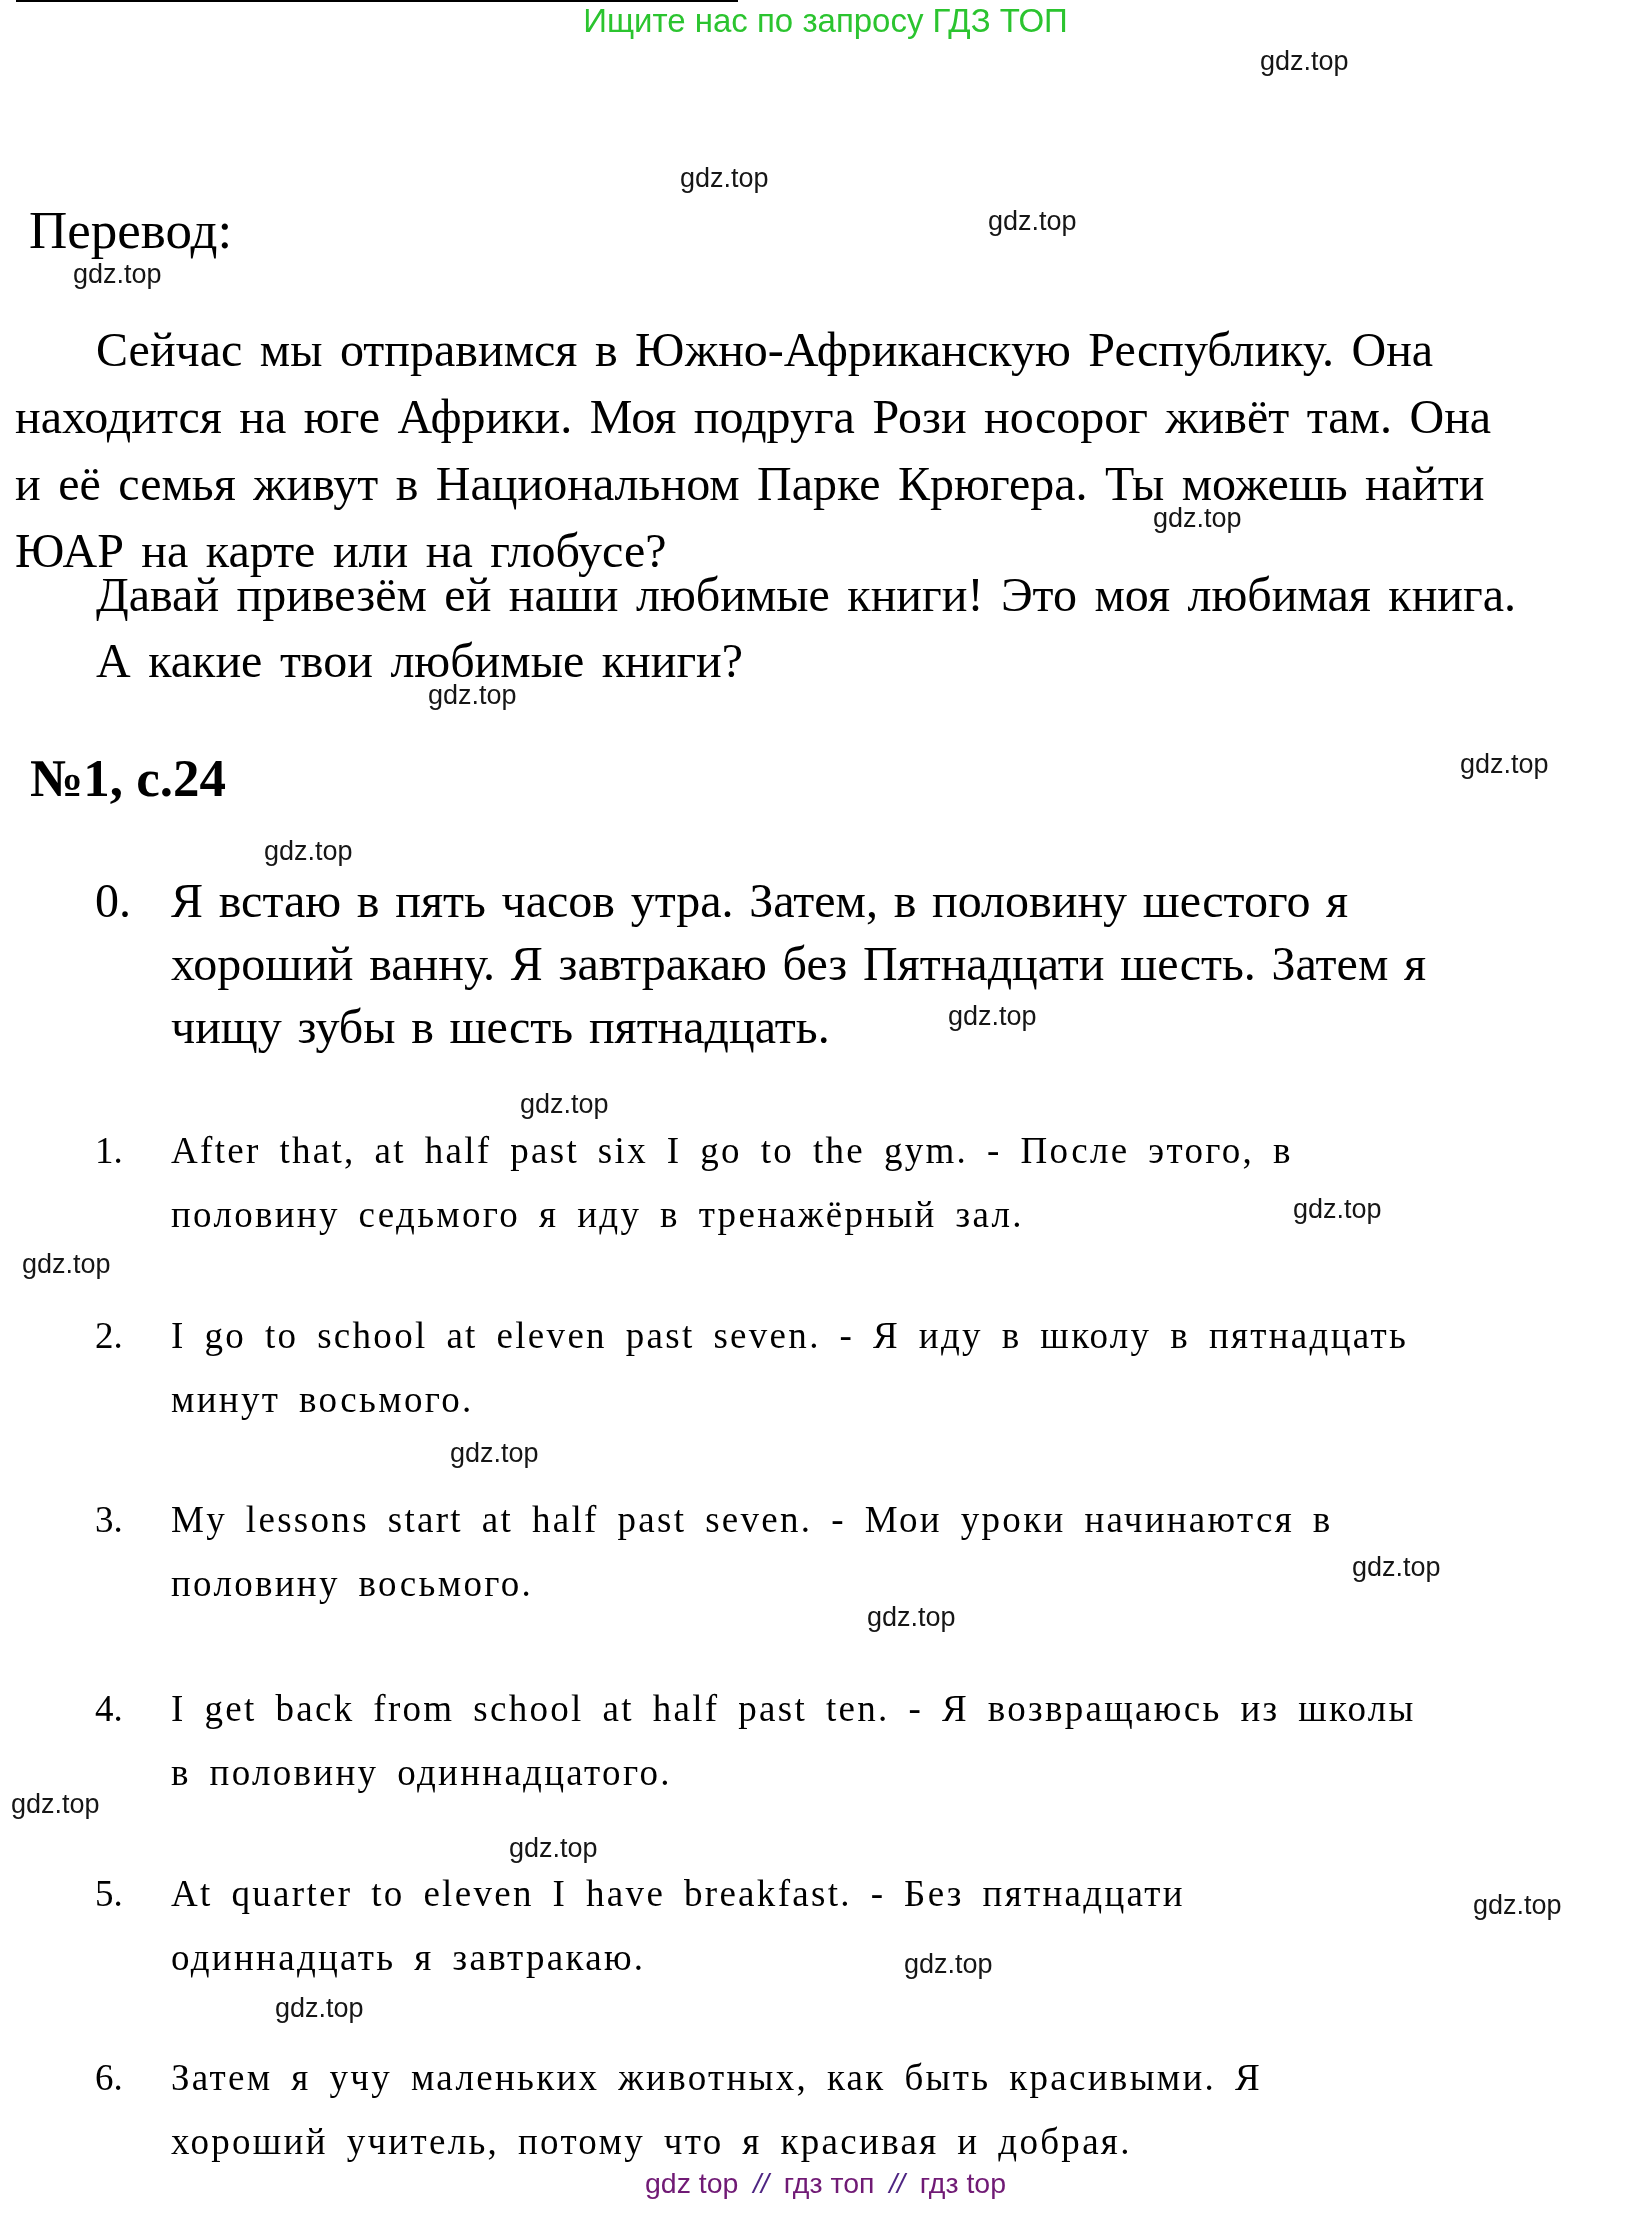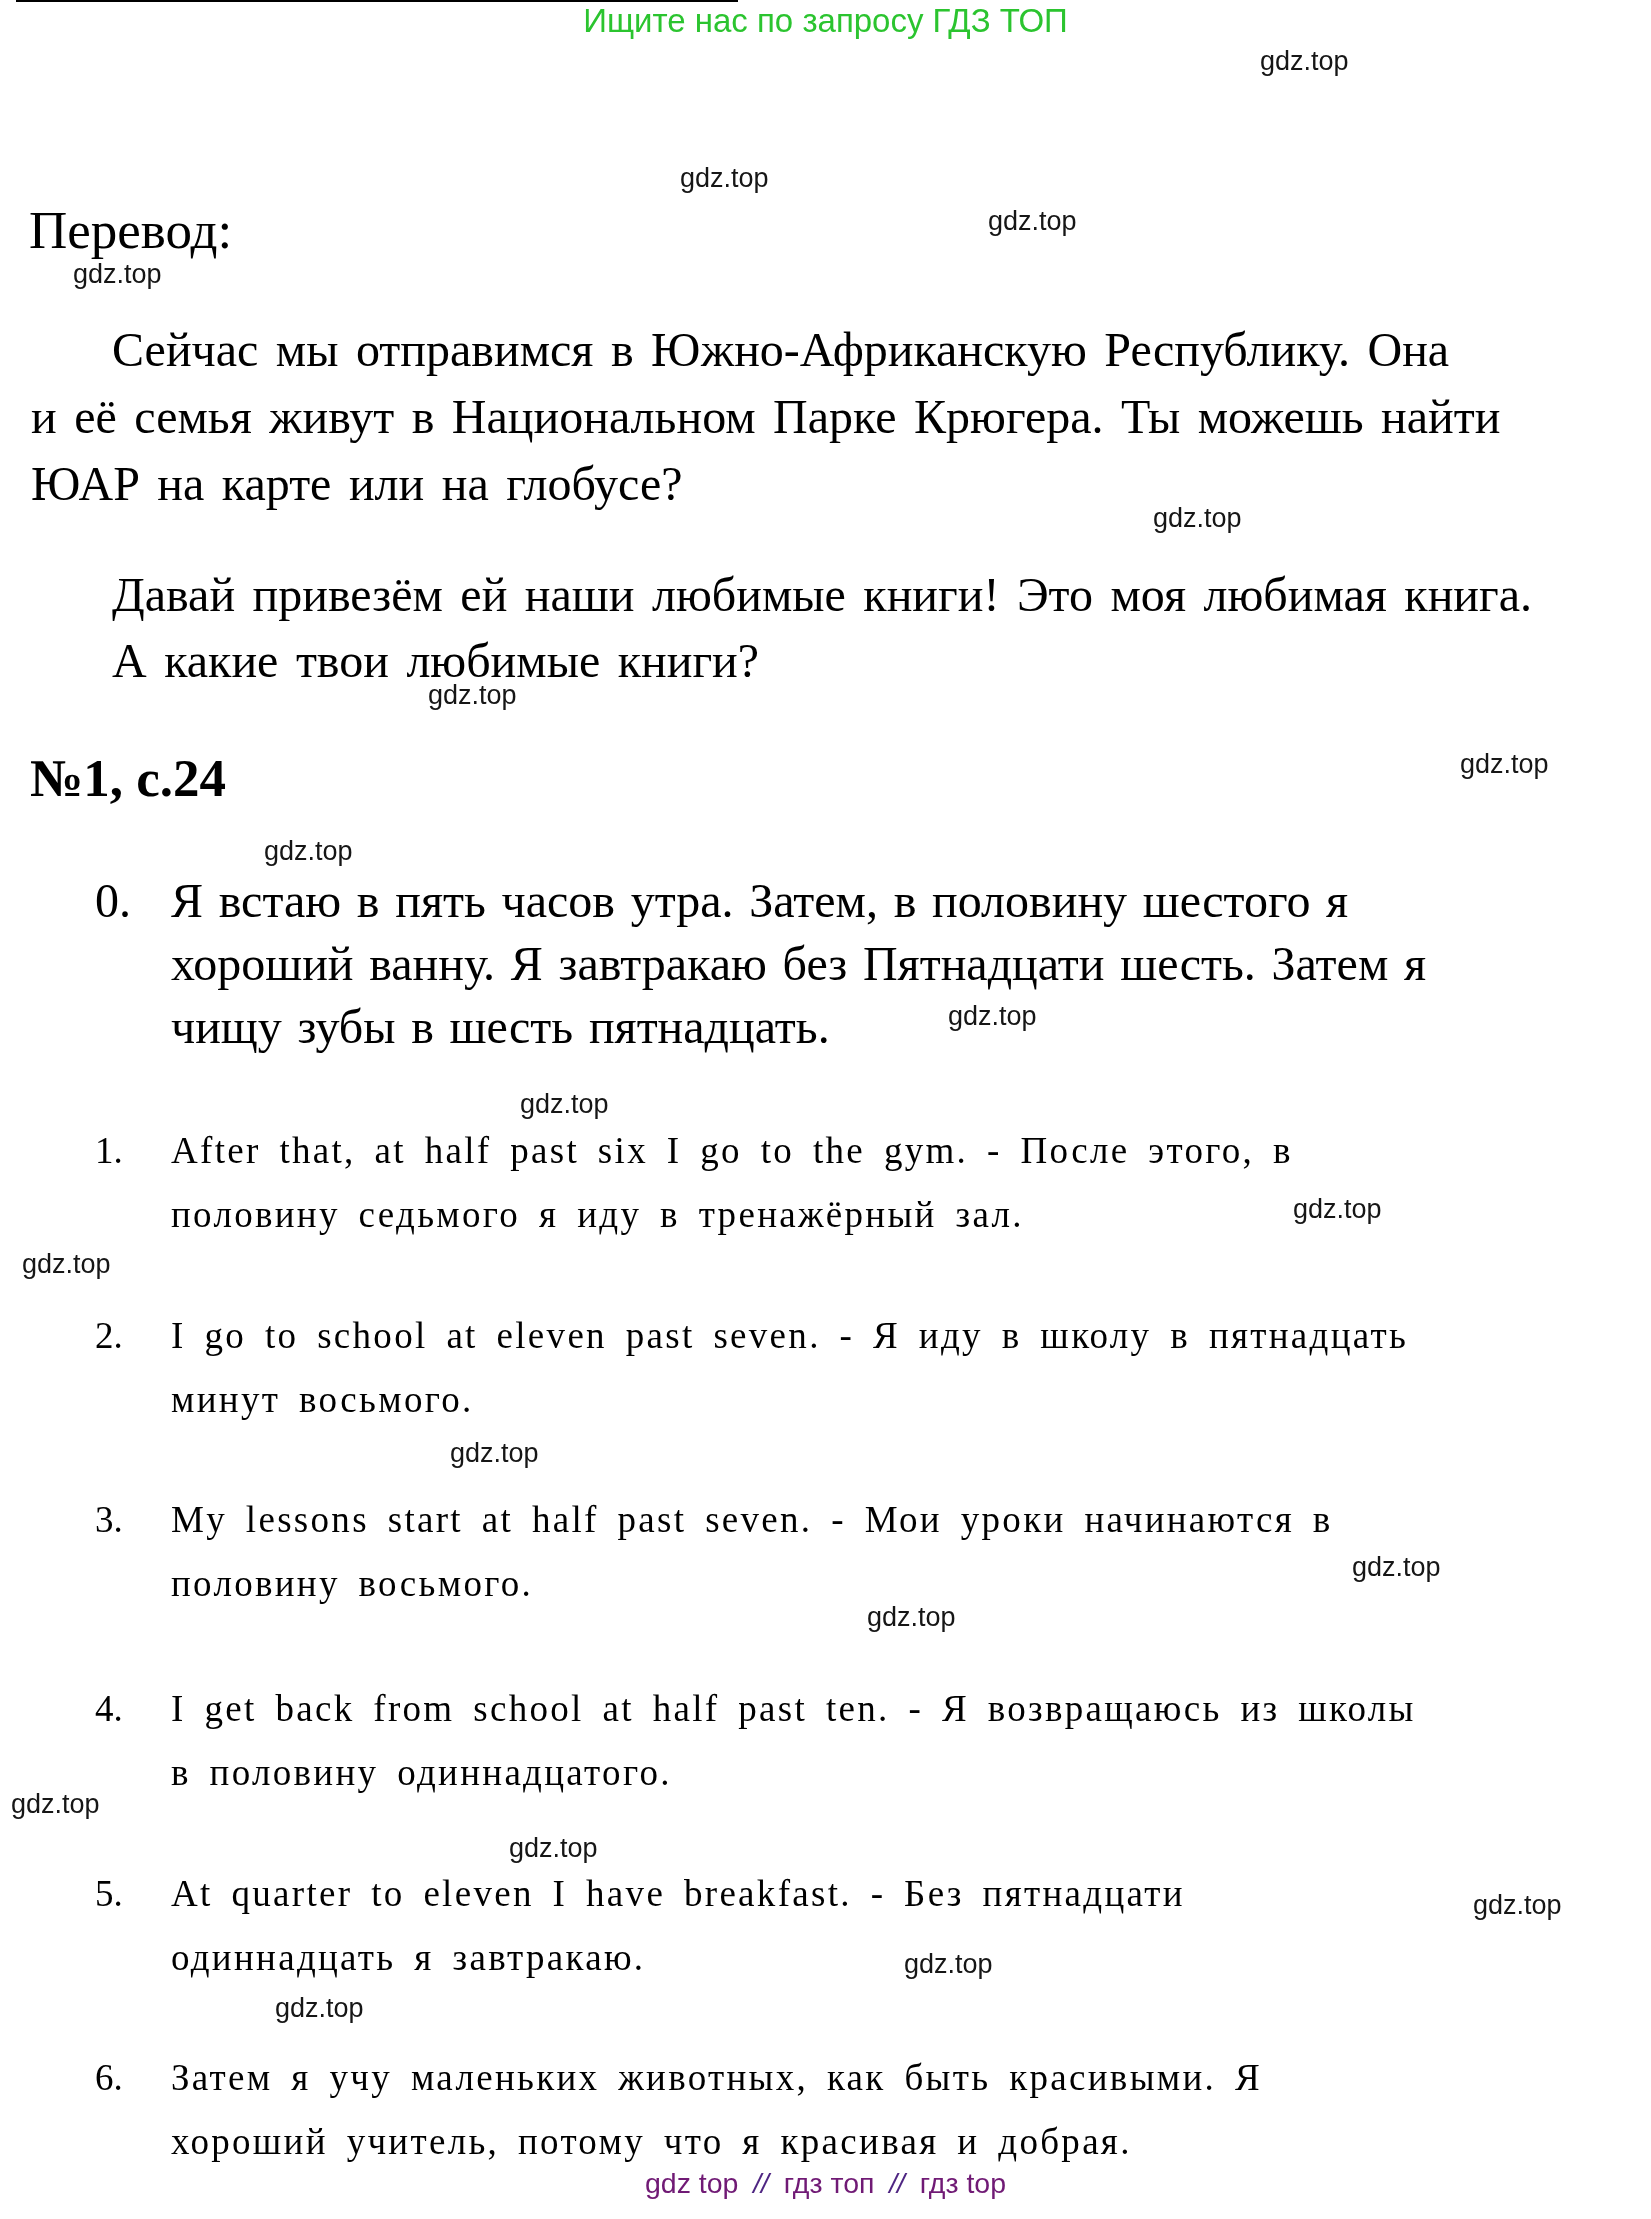--- a/index.html
+++ b/index.html
@@ -31,21 +31,21 @@
     text-align:center;
     font-size:53px;font-weight:700;
     letter-spacing:-0.9px;
     white-space:nowrap;
   }
   .perevod{
     position:absolute;top:202px;left:29px;
     font-size:53px;line-height:57px;
     white-space:nowrap;
   }
-  .para{position:absolute;left:31px;right:18.4px;font-size:48px;word-spacing:5.5px;}
+  .para{position:absolute;left:15px;right:18.4px;font-size:48px;word-spacing:5.5px;}
   .para .tl{white-space:nowrap;}
   #para1{top:316px;}
   #para1 .tl{line-height:67px;}
   #para2{top:562px;}
   #para2 .tl{line-height:66px;}
   .indent{padding-left:81px;}
   .h2{
     position:absolute;top:748px;left:30px;
     font-size:53px;font-weight:700;
     white-space:nowrap;
@@ -105,20 +105,21 @@
   <span class="wm" style="left:509px;top:1833px;">gdz.top</span>
   <span class="wm" style="left:1473px;top:1890px;">gdz.top</span>
   <span class="wm" style="left:904px;top:1949px;">gdz.top</span>
   <span class="wm" style="left:275px;top:1993px;">gdz.top</span>
 
 
   <div class="perevod">Перевод:</div>
 
   <div class="para" id="para1">
     <div class="tl indent">Сейчас мы отправимся в Южно-Африканскую Республику. Она</div>
+    <div class="tl">находится на юге Африки. Моя подруга Рози носорог живёт там. Она</div>
     <div class="tl">и её семья живут в Национальном Парке Крюгера. Ты можешь найти</div>
     <div class="tl">ЮАР на карте или на глобусе?</div>
   </div>
 
   <div class="para" id="para2">
     <div class="tl indent">Давай привезём ей наши любимые книги! Это моя любимая книга.</div>
     <div class="tl indent">А какие твои любимые книги?</div>
   </div>
 
   <div class="h2">№1, с.24</div>

